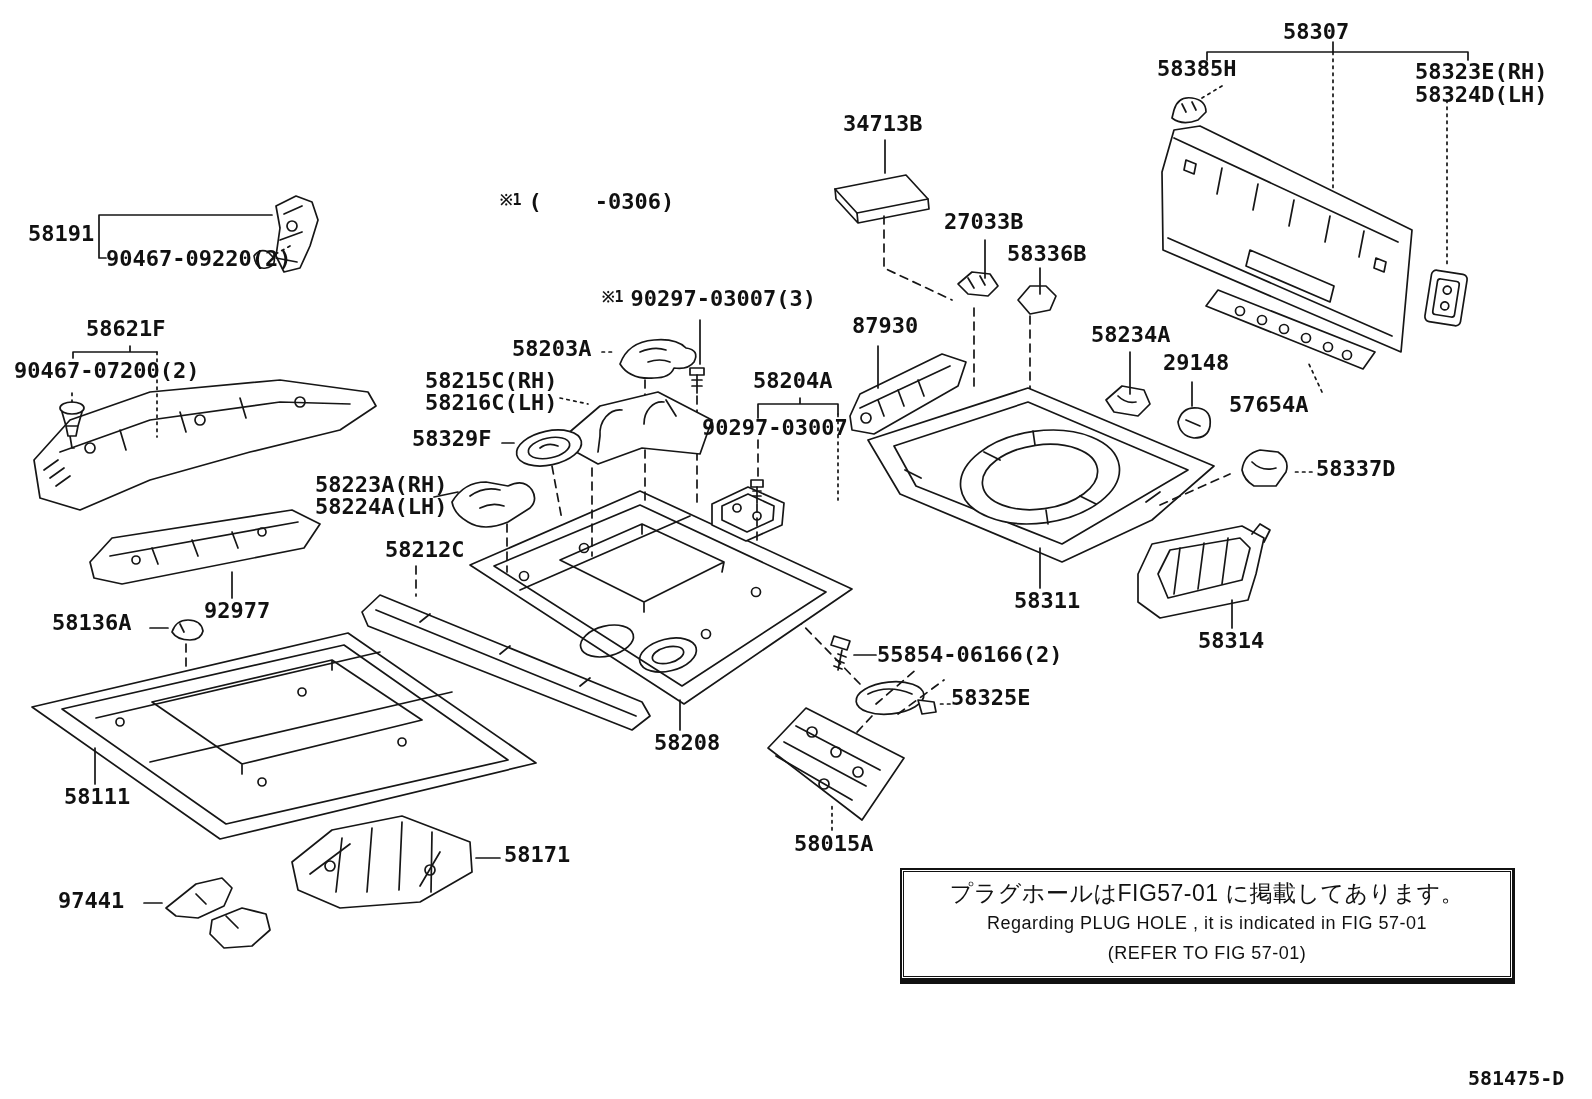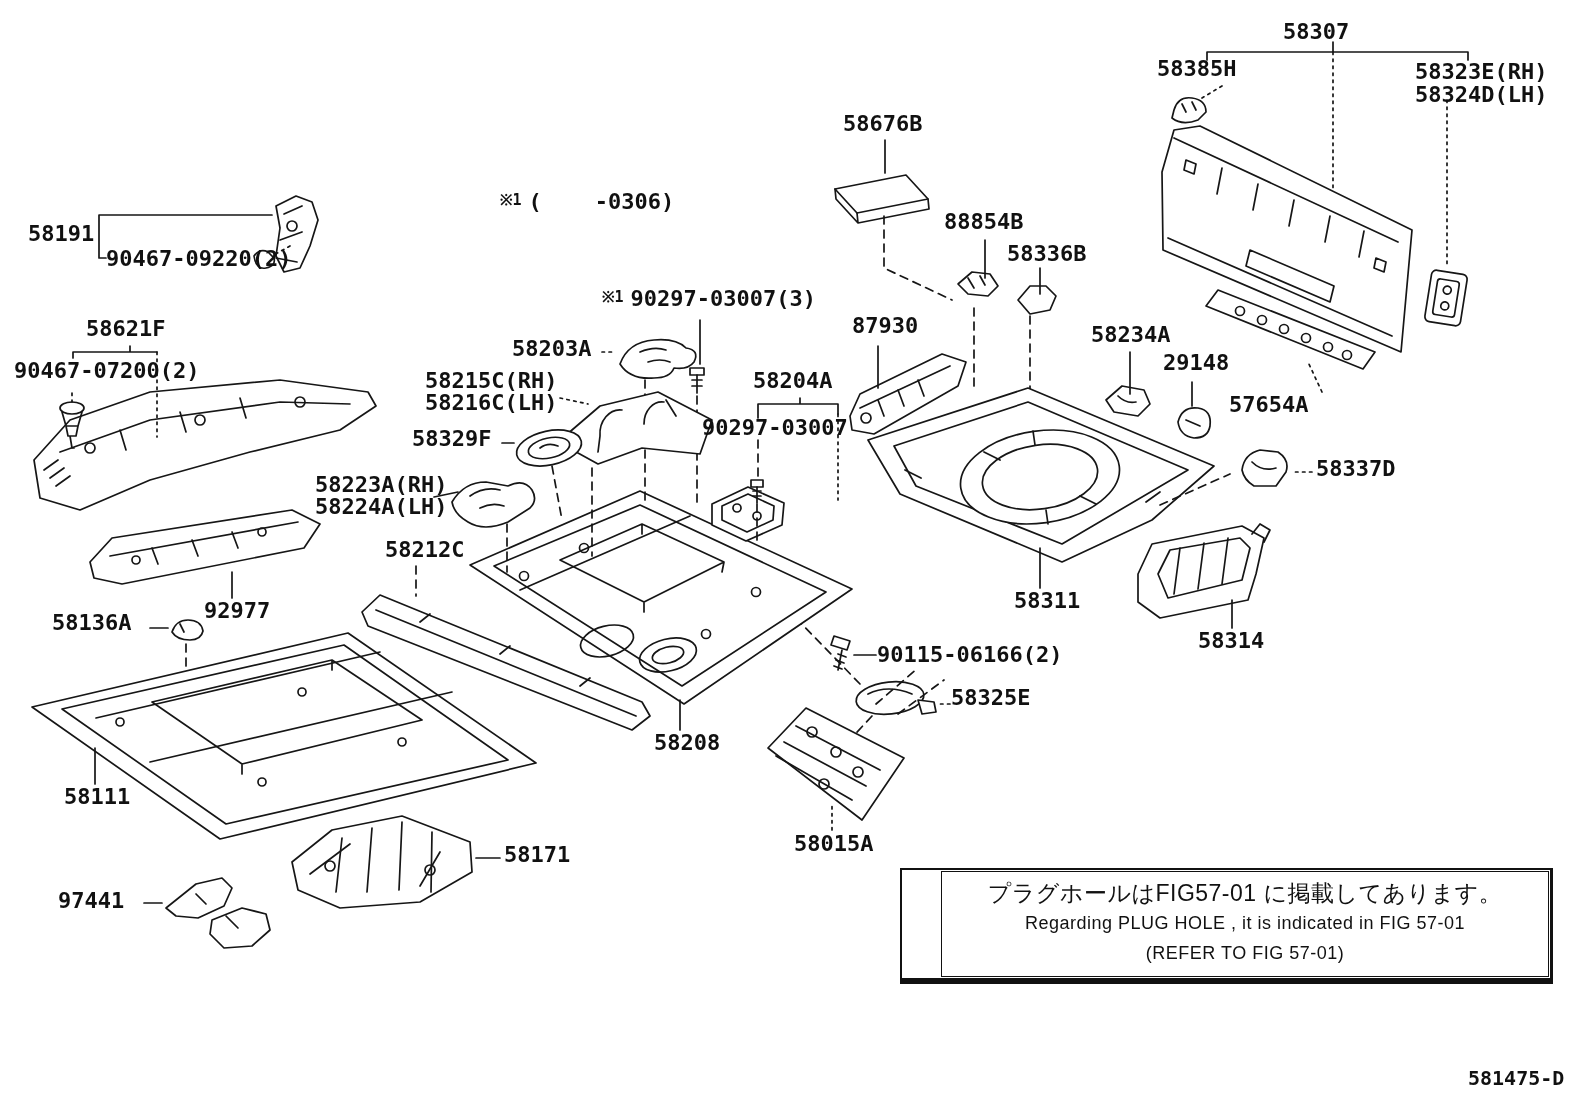--- a/index.html
+++ b/index.html
@@ -8,21 +8,21 @@
   #artwork{position:absolute;left:0;top:0;}
   .ln{fill:none;stroke:#161616;stroke-width:1.7;stroke-linecap:round;stroke-linejoin:round;}
   .fw{fill:#ffffff;stroke:#161616;stroke-width:1.7;stroke-linejoin:round;}
   .dash{stroke-dasharray:8 6;}
   .dot{stroke-dasharray:2.5 4.5;}
   .lbl{position:absolute;font-weight:bold;font-size:22px;line-height:1.05;white-space:nowrap;
        font-family:"DejaVu Sans Mono",monospace;color:#111;}
   .star{font-size:15px;font-weight:bold;position:relative;top:-4px;margin-right:7px;}
   .pre{white-space:pre;}
   .note-box{position:absolute;left:900px;top:868px;width:610px;background:#fff;
-            border:2px solid #111;border-bottom-width:6px;border-right-width:3px;padding-left:38px;}
+            border:2px solid #111;border-bottom-width:6px;border-right-width:3px;}
   .nb-inner{border:1.5px solid #111;margin:1px;padding:6px 10px 8px 10px;text-align:center;}
   .nb-line{font-family:"Liberation Sans","DejaVu Sans",sans-serif;font-size:18px;
            line-height:30px;color:#111;letter-spacing:0.5px;}
   .nb-ja{font-size:23px;}
   .footer-code{position:absolute;left:1468px;top:1066px;font-size:20px;font-weight:bold;
                font-family:"DejaVu Sans Mono",monospace;}
 </style>
 </head>
 <body>
 
@@ -302,22 +302,22 @@
       <path class="ln" d="M297,262 L276,258"></path>
       <path class="ln dot" d="M290,246 L272,256"></path>
     </g>
 
   </svg>
 
   <div class="lbl" style="left:1283px;top:20px">58307</div>
   <div class="lbl" style="left:1157px;top:57px">58385H</div>
   <div class="lbl" style="left:1415px;top:60px">58323E(RH)</div>
   <div class="lbl" style="left:1415px;top:83px">58324D(LH)</div>
-  <div class="lbl" style="left:843px;top:112px">58676B</div>
-  <div class="lbl" style="left:944px;top:210px">88854B</div>
+  <div class="lbl" style="left:843px;top:112px">34713B</div>
+  <div class="lbl" style="left:944px;top:210px">27033B</div>
   <div class="lbl" style="left:1007px;top:242px">58336B</div>
   <div class="lbl" style="left:28px;top:222px">58191</div>
   <div class="lbl" style="left:106px;top:247px">90467-09220(2)</div>
 
   <div class="lbl" style="left:500px;top:190px">
     <span class="star">※1</span><span class="pre">(    -0306)</span>
   </div>
 
   <div class="lbl" style="left:602px;top:287px">
     <span class="star">※1</span><span>90297-03007(3)</span>
@@ -336,21 +336,21 @@
   <div class="lbl" style="left:753px;top:369px">58204A</div>
   <div class="lbl" style="left:702px;top:416px">90297-03007</div>
   <div class="lbl" style="left:315px;top:473px">58223A(RH)</div>
   <div class="lbl" style="left:315px;top:495px">58224A(LH)</div>
   <div class="lbl" style="left:385px;top:538px">58212C</div>
   <div class="lbl" style="left:1316px;top:457px">58337D</div>
   <div class="lbl" style="left:204px;top:599px">92977</div>
   <div class="lbl" style="left:52px;top:611px">58136A</div>
   <div class="lbl" style="left:1014px;top:589px">58311</div>
   <div class="lbl" style="left:1198px;top:629px">58314</div>
-  <div class="lbl" style="left:877px;top:643px">90115-06166(2)</div>
+  <div class="lbl" style="left:877px;top:643px">55854-06166(2)</div>
   <div class="lbl" style="left:951px;top:686px">58325E</div>
   <div class="lbl" style="left:654px;top:731px">58208</div>
   <div class="lbl" style="left:64px;top:785px">58111</div>
   <div class="lbl" style="left:794px;top:832px">58015A</div>
   <div class="lbl" style="left:504px;top:843px">58171</div>
   <div class="lbl" style="left:58px;top:889px">97441</div>
 
   <div class="note-box">
     <div class="nb-inner">
       <div class="nb-line nb-ja">プラグホールはFIG57-01 に掲載してあります。</div>

